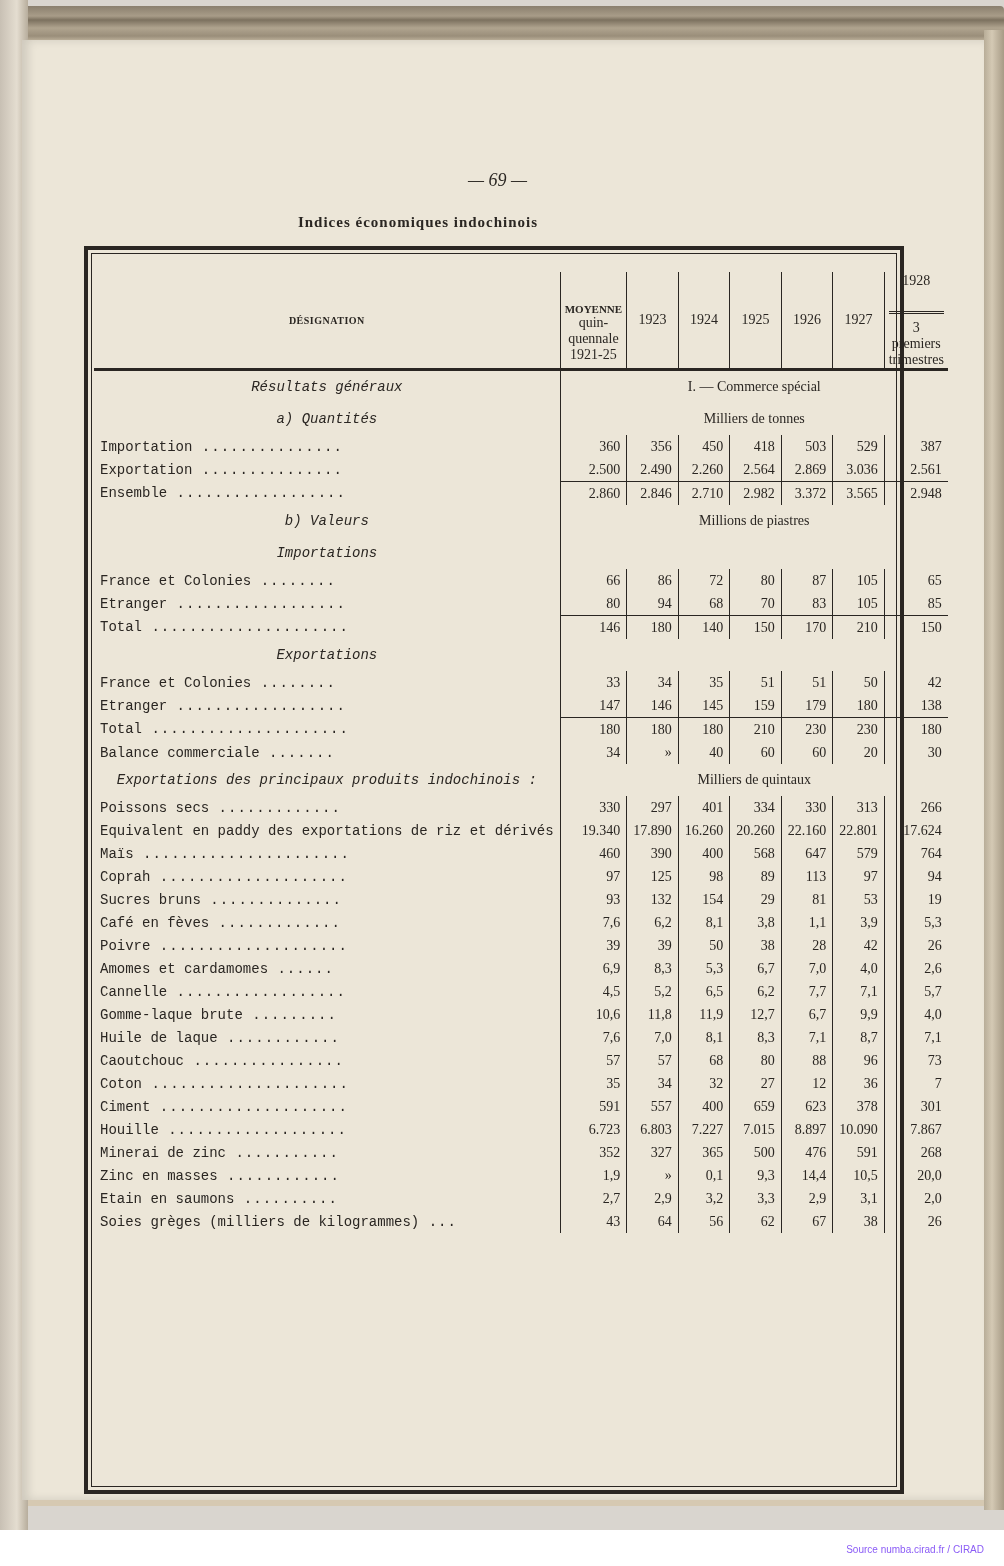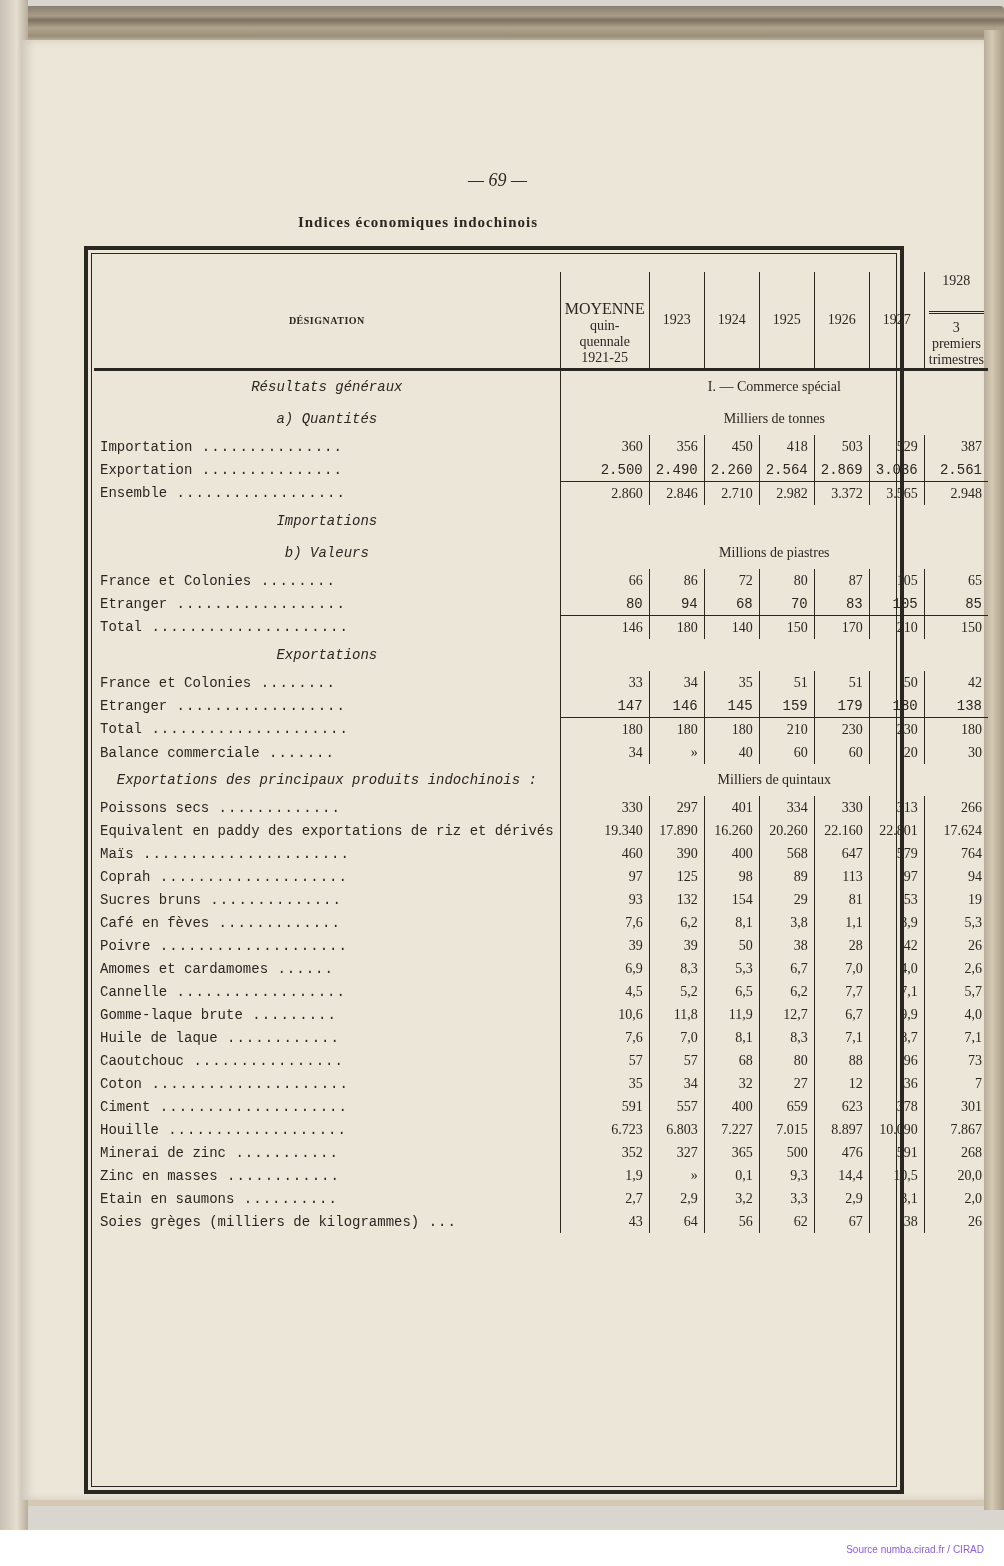--- a/index.html
+++ b/index.html
@@ -8,30 +8,30 @@
   .page-stack{position:absolute;left:14px;top:6px;width:990px;height:1500px;background:linear-gradient(180deg,#8a7f6e 0,#a89c88 10px,#7c715f 14px,#b0a48f 22px,#9a8e7a 30px,#d6c9b2 38px);border-radius:4px 4px 0 0;}
   .page{position:absolute;left:22px;top:40px;width:962px;height:1460px;background:#ece6d8;box-shadow:inset 6px 0 10px rgba(0,0,0,.12);}
   .spine{position:absolute;left:0;top:0;width:28px;height:1530px;background:linear-gradient(90deg,#c8c0b4,#e4ddd0 60%,#b7ad9c);}
   .page-edge{position:absolute;right:0;top:30px;width:20px;height:1480px;background:linear-gradient(90deg,#b8ad98,#d4c9b4 40%,#a79b86);}
   .page-number{position:absolute;left:448px;top:170px;font-style:italic;font-size:18px;margin-left:20px;}
   .title{position:absolute;left:0;width:836px;top:214px;text-align:center;font-weight:bold;font-size:15px;letter-spacing:1px;}
   .table-frame{position:absolute;left:84px;top:246px;width:812px;height:1240px;border:4px solid #2a2622;outline:1px solid #2a2622;outline-offset:-8px;}
   table{position:absolute;left:6px;top:22px;width:800px;border-collapse:collapse;font-size:14px;}
   th{font-weight:normal;height:96px;vertical-align:middle;text-align:center;border-left:1.5px solid #2a2622;border-bottom:3px solid #2a2622;padding:0 4px;}
   th:first-child{border-left:none;font-size:10px;font-weight:bold;letter-spacing:.5px;}
-  th.moy .sm{font-size:16px;font-weight:normal;display:block;margin-top:26px;}
+  th.moy .sm{font-size:11px;font-weight:bold;display:block;margin-top:26px;}
   th.y1928 .top{display:block;padding-bottom:22px;border-bottom:3px double #2a2622;margin-bottom:6px;}
   td{padding:1px 6px;height:21px;text-align:right;border-left:1.5px solid #2a2622;white-space:nowrap;}
   td:first-child{border-left:none;text-align:left;width:212px;}
   td.label{font-size:14px;font-family:Liberation Mono, monospace;}
   .dots{letter-spacing:1px;}
   tr.section td{text-align:center;height:30px;}
   tr.section td.label{text-align:center;font-style:italic;}
   .it{font-style:italic;}
-  tr.rule td.v{border-bottom:1.5px solid #2a2622;font-family:Liberation Mono, monospace;}
+  tr.rule td.v{border-bottom:1.5px solid #2a2622;}
   .span-label{text-align:center !important;border-left:1.5px solid #2a2622;}
   .footer{position:absolute;right:20px;top:1544px;font-family:Liberation Sans, sans-serif;font-size:10px;color:#8b5cf6;}
 </style>
 </head>
 <body>
 
 <div class="book">
   <div class="page-stack"></div>
   <div class="spine"></div>
   <div class="page-edge"></div>
@@ -96,26 +96,26 @@
           <td class="label">Ensemble<span class="dots"> ..................</span></td>
           <td class="v">2.860</td>
           <td class="v">2.846</td>
           <td class="v">2.710</td>
           <td class="v">2.982</td>
           <td class="v">3.372</td>
           <td class="v">3.565</td>
           <td class="v">2.948</td>
         </tr>
         <tr class="section">
+          <td class="label it">b) Valeurs</td>
+          <td colspan="7" class="span-label">Millions de piastres</td>
+        </tr>
+        <tr class="section">
           <td class="label it">Importations</td>
           <td colspan="7" class="span-label"></td>
-        </tr>
-        <tr class="section">
-          <td class="label it">b) Valeurs</td>
-          <td colspan="7" class="span-label">Millions de piastres</td>
         </tr>
         <tr>
           <td class="label">France et Colonies<span class="dots"> ........</span></td>
           <td class="v">66</td>
           <td class="v">86</td>
           <td class="v">72</td>
           <td class="v">80</td>
           <td class="v">87</td>
           <td class="v">105</td>
           <td class="v">65</td>

